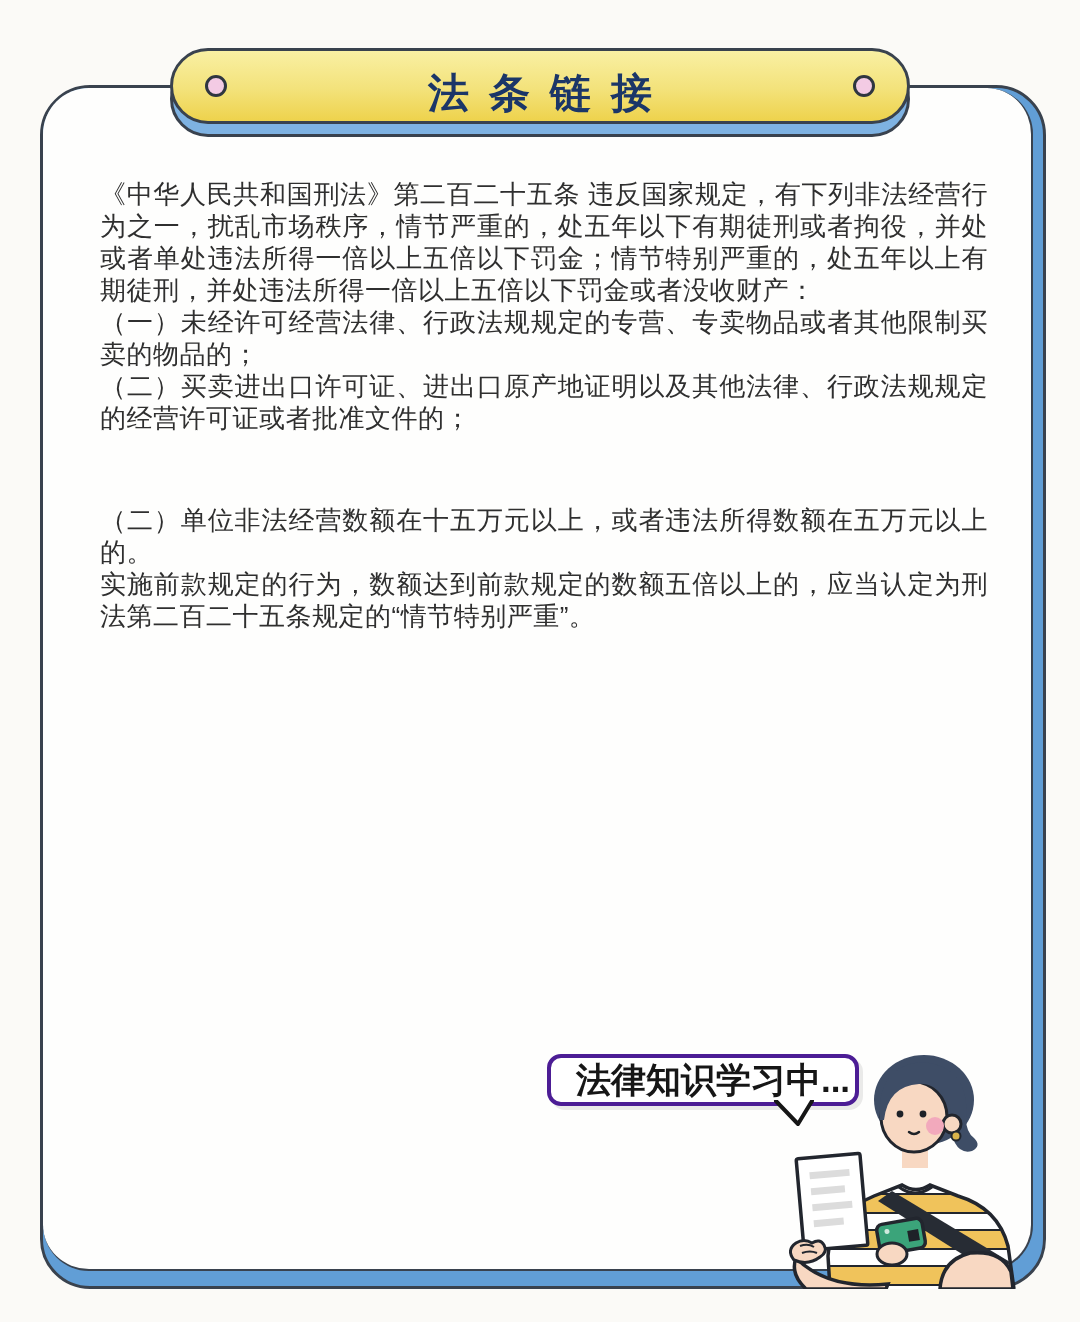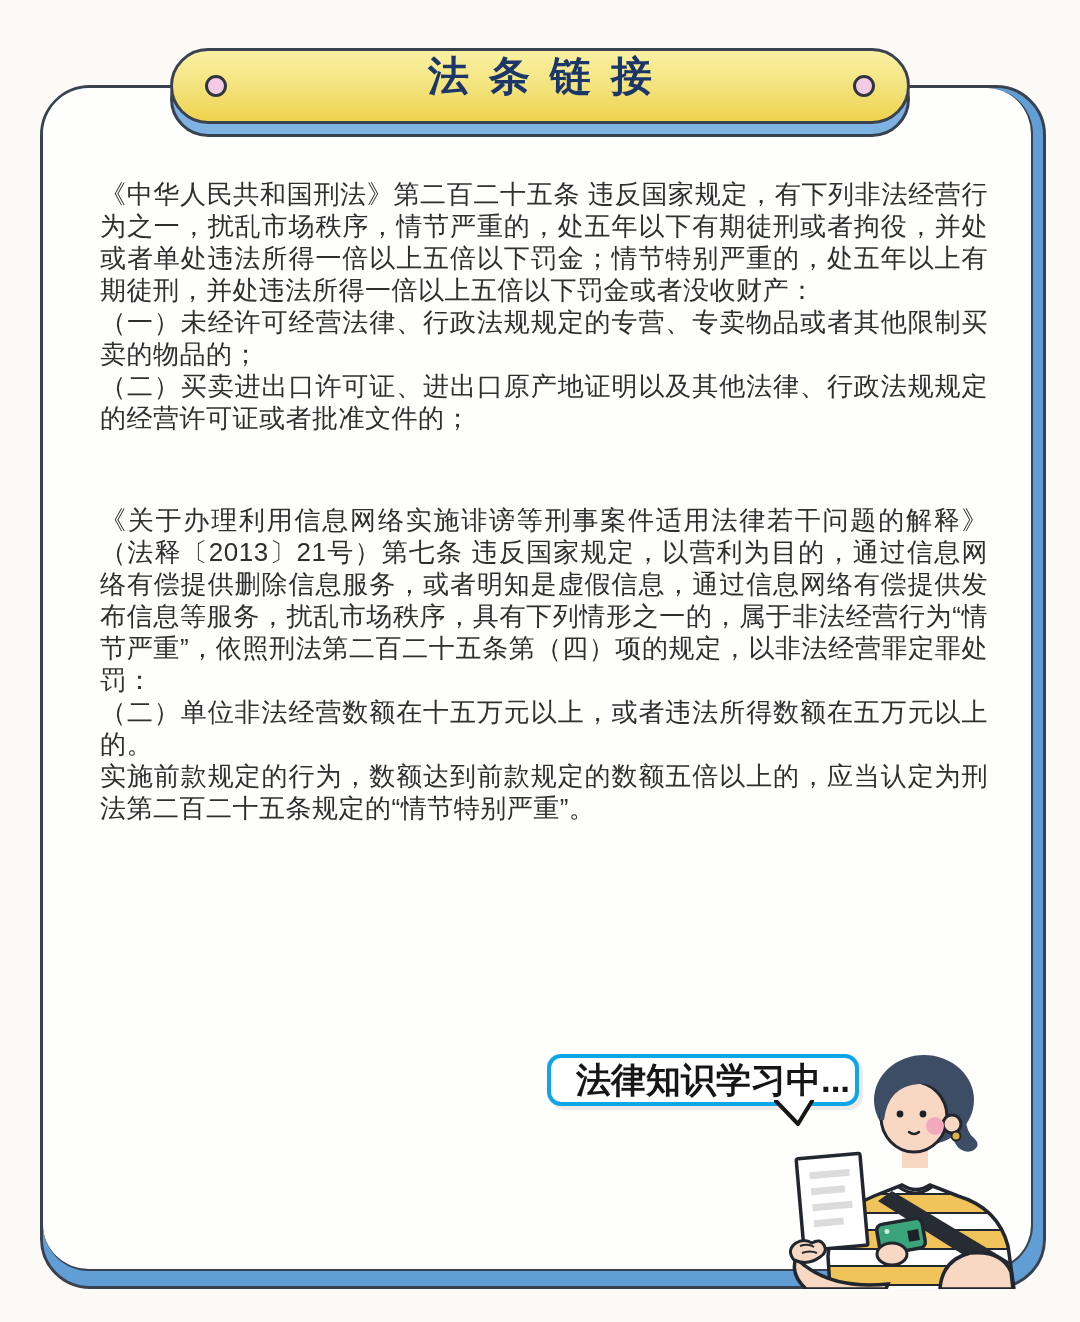--- a/index.html
+++ b/index.html
@@ -42,21 +42,21 @@
     transform: translateY(13px);
     background: #7EB2E2;
     border: 3px solid #39424E;
     border-radius: 42px;
   }
   .banner-main {
     position: absolute; inset: 0;
     background: linear-gradient(180deg, #F9F0A3 0%, #F3E27A 55%, #EED24C 100%);
     border: 3px solid #39424E;
     border-radius: 42px;
-    display: flex; align-items: flex-start; justify-content: center;
+    display: flex; align-items: flex-end; justify-content: center;
   }
   .banner-title {
     font-size: 41px;
     font-weight: bold;
     color: #1B3668;
     letter-spacing: 20px;
     text-indent: 20px;
     margin-top: -2px;
   }
   .pin {
@@ -87,21 +87,21 @@
   }
   .law-block p { margin: 0; }
   .law2-block { margin-top: 70px; }
 
   
   .speech-bubble {
     position: absolute;
     left: 547px; top: 1054px;
     width: 312px; height: 52px;
     background: #FFFFFF;
-    border: 4px solid #0ea5e9;
+    border: 4px solid #4c1d95;
     border-radius: 14px;
     display: flex; align-items: center; justify-content: center;
     z-index: 8;
     box-shadow: 4px 4px 0 rgba(60,60,60,0.10);
     padding-left: 20px;
   }
   .speech-bubble-text {
     font-size: 35px;
     font-weight: bold;
     color: #161616;
@@ -139,21 +139,20 @@
     </div>
   </div>
 
   <div class="content">
     <div class="law-block law-text">
       <p>《中华人民共和国刑法》第二百二十五条 违反国家规定，有下列非法经营行为之一，扰乱市场秩序，情节严重的，处五年以下有期徒刑或者拘役，并处或者单处违法所得一倍以上五倍以下罚金；情节特别严重的，处五年以上有期徒刑，并处违法所得一倍以上五倍以下罚金或者没收财产：</p>
       <p>（一）未经许可经营法律、行政法规规定的专营、专卖物品或者其他限制买卖的物品的；</p>
       <p>（二）买卖进出口许可证、进出口原产地证明以及其他法律、行政法规规定的经营许可证或者批准文件的；</p>
     </div>
     <div class="law-block law2-block law-text">
-      <p>《关于办理利用信息网络实施诽谤等刑事案件适用法律若干问题的解释》（法释〔2013〕21号）第七条 违反国家规定，以营利为目的，通过信息网络有偿提供删除信息服务，或者明知是虚假信息，通过信息网络有偿提供发布信息等服务，扰乱市场秩序，具有下列情形之一的，属于非法经营行为“情节严重”，依照刑法第二百二十五条第（四）项的规定，以非法经营罪定罪处罚：</p>
       <p>（二）单位非法经营数额在十五万元以上，或者违法所得数额在五万元以上的。</p>
       <p>实施前款规定的行为，数额达到前款规定的数额五倍以上的，应当认定为刑法第二百二十五条规定的“情节特别严重”。</p>
     </div>
   </div>
 
   <div class="speech-bubble">
     <span class="speech-bubble-text">法律知识学习中...</span>
   </div>
   <svg class="bubble-tail" width="56" height="30" viewBox="0 0 56 30">
     <path d="M8 1 L30 24 L44 1 Z" fill="#FFFFFF" stroke="none"></path>

